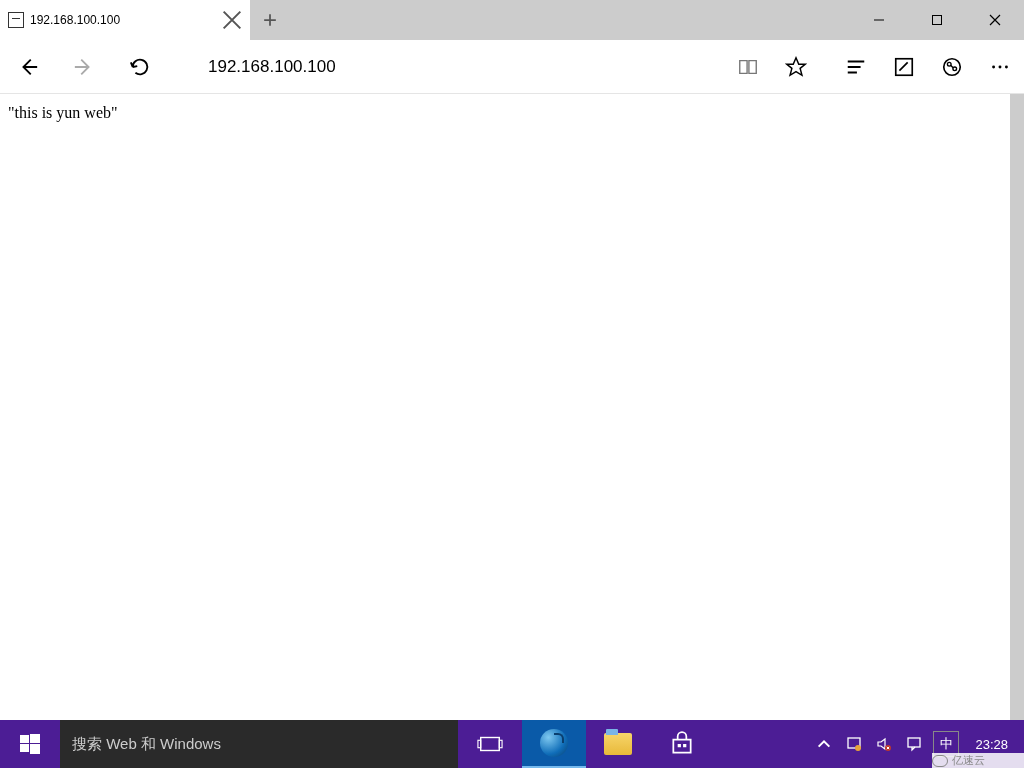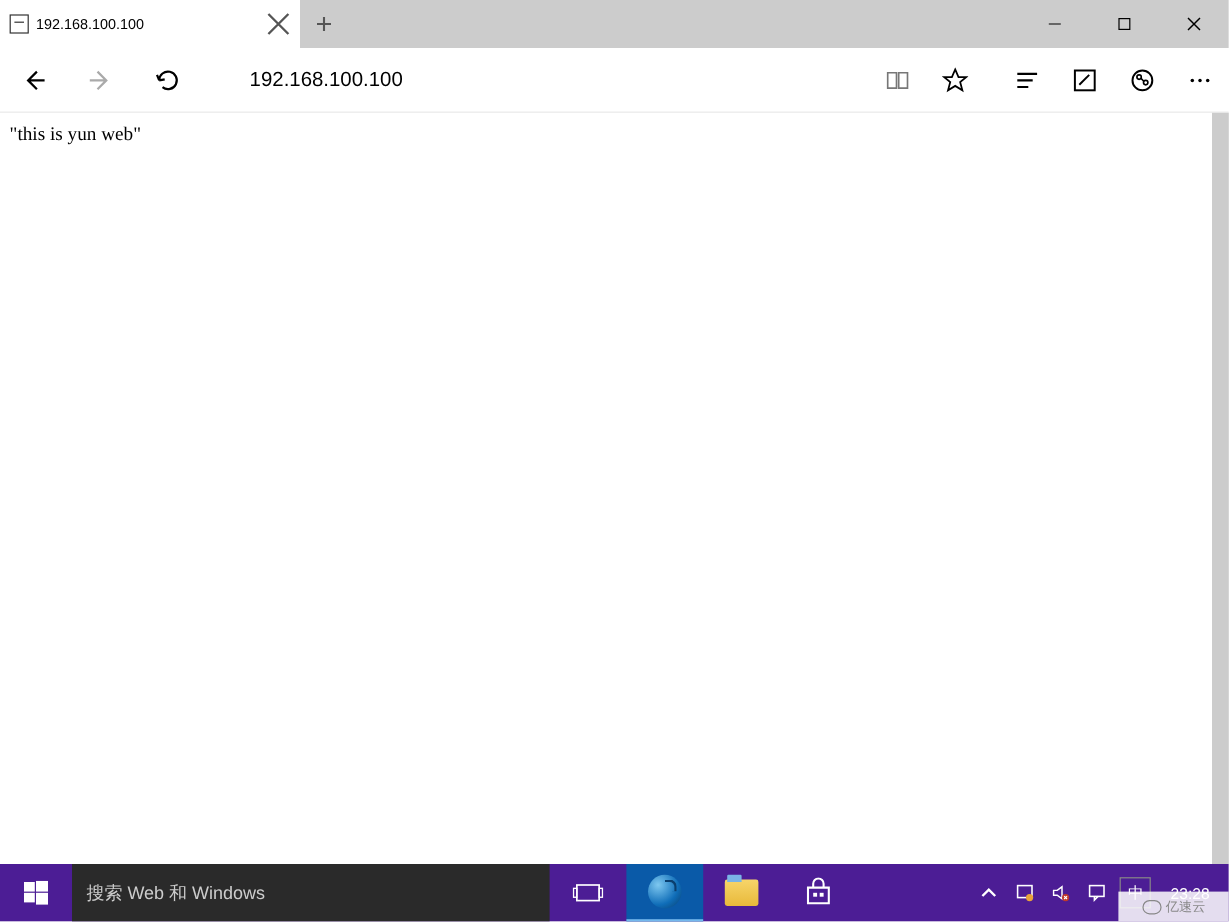--- a/index.html
+++ b/index.html
@@ -48,21 +48,21 @@
     .folder-icon::before { content: ""; position: absolute; left: 2px; top: -4px; width: 12px; height: 6px; background: #7ab4e6; border-radius: 1px 1px 0 0; }
     .store-icon { width: 26px; height: 26px; display: flex; align-items: center; justify-content: center; }
     .taskbar-spacer { flex: 1; }
     .tray { display: flex; align-items: center; gap: 8px; padding-right: 8px; }
     .tray-icon { width: 22px; height: 48px; display: flex; align-items: center; justify-content: center; cursor: pointer; }
     .tray-icon svg { width: 16px; height: 16px; }
     .clock { font-size: 13px; color: #fff; padding: 4px 8px; text-align: center; }
     .ime-btn { width: 26px; height: 26px; border: 1px solid #888; display: flex; align-items: center; justify-content: center; font-size: 13px; }
 
     
-    .watermark { position: absolute; right: 0; bottom: 0; width: 92px; height: 25px; background: rgba(255,255,255,0.85); display: flex; align-items: center; justify-content: center; font-size: 11px; color: #888; gap: 4px; }
+    .watermark { position: absolute; right: 0; bottom: 0; width: 92px; height: 15px; background: rgba(255,255,255,0.85); display: flex; align-items: center; justify-content: flex-start; font-size: 11px; color: #888; gap: 4px; }
     .watermark .cloud-icon { width: 16px; height: 12px; border: 1.5px solid #888; border-radius: 8px; position: relative; }
   </style>
 </head>
 <body>
 
 <div class="titlebar">
   <div class="tab">
     <span class="tab-icon">
         <span class="inner-bar"></span>
       </span>

